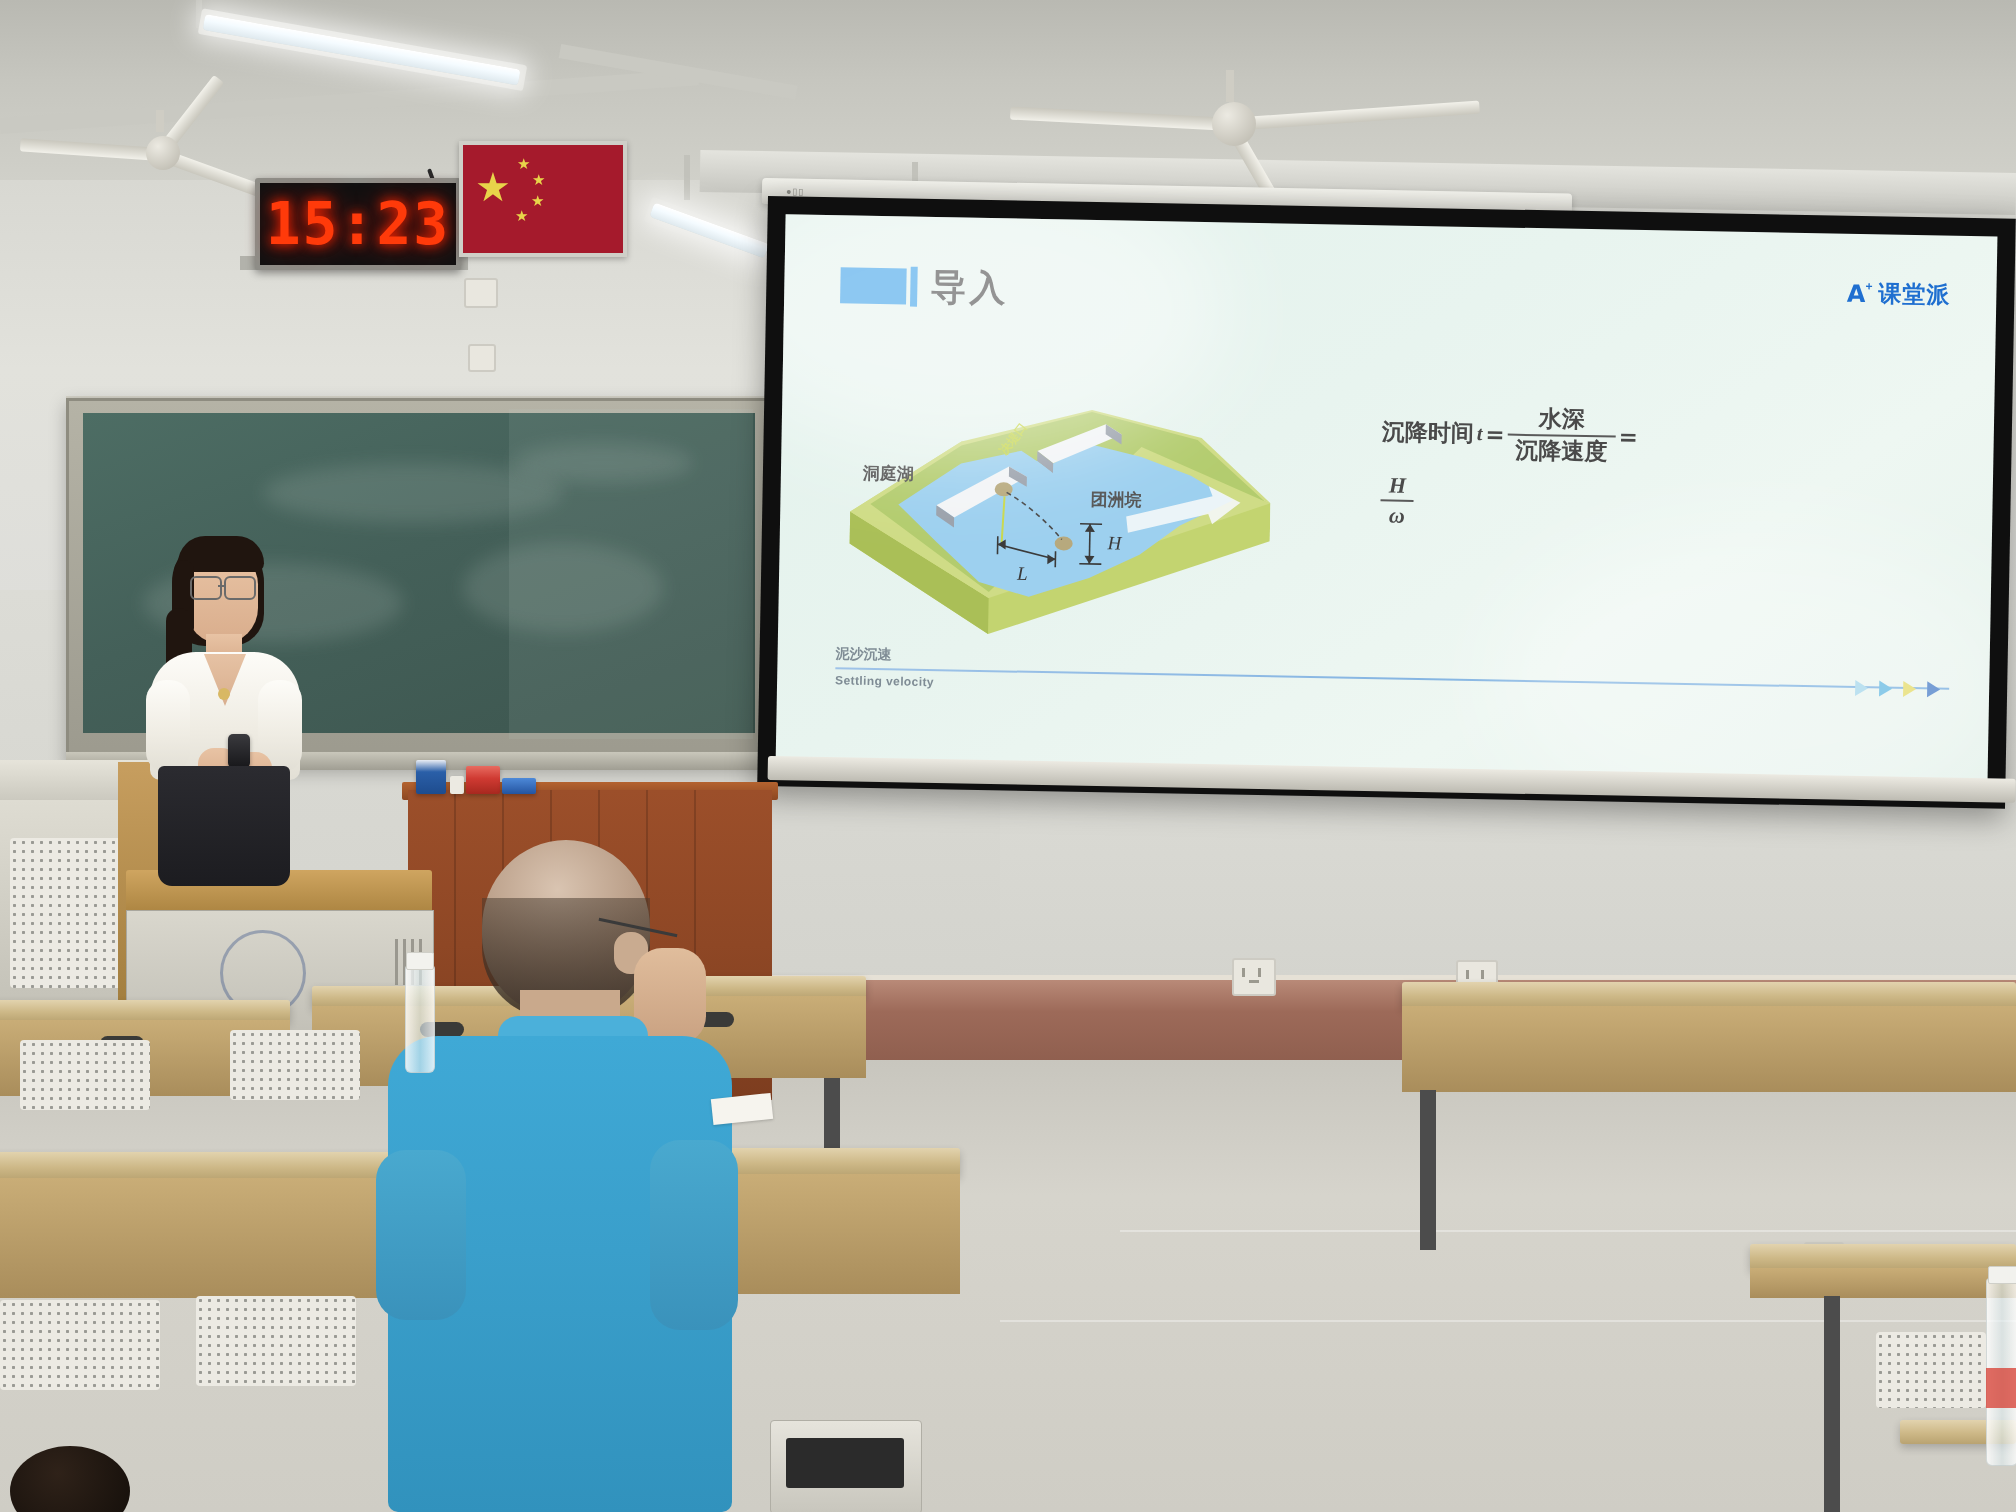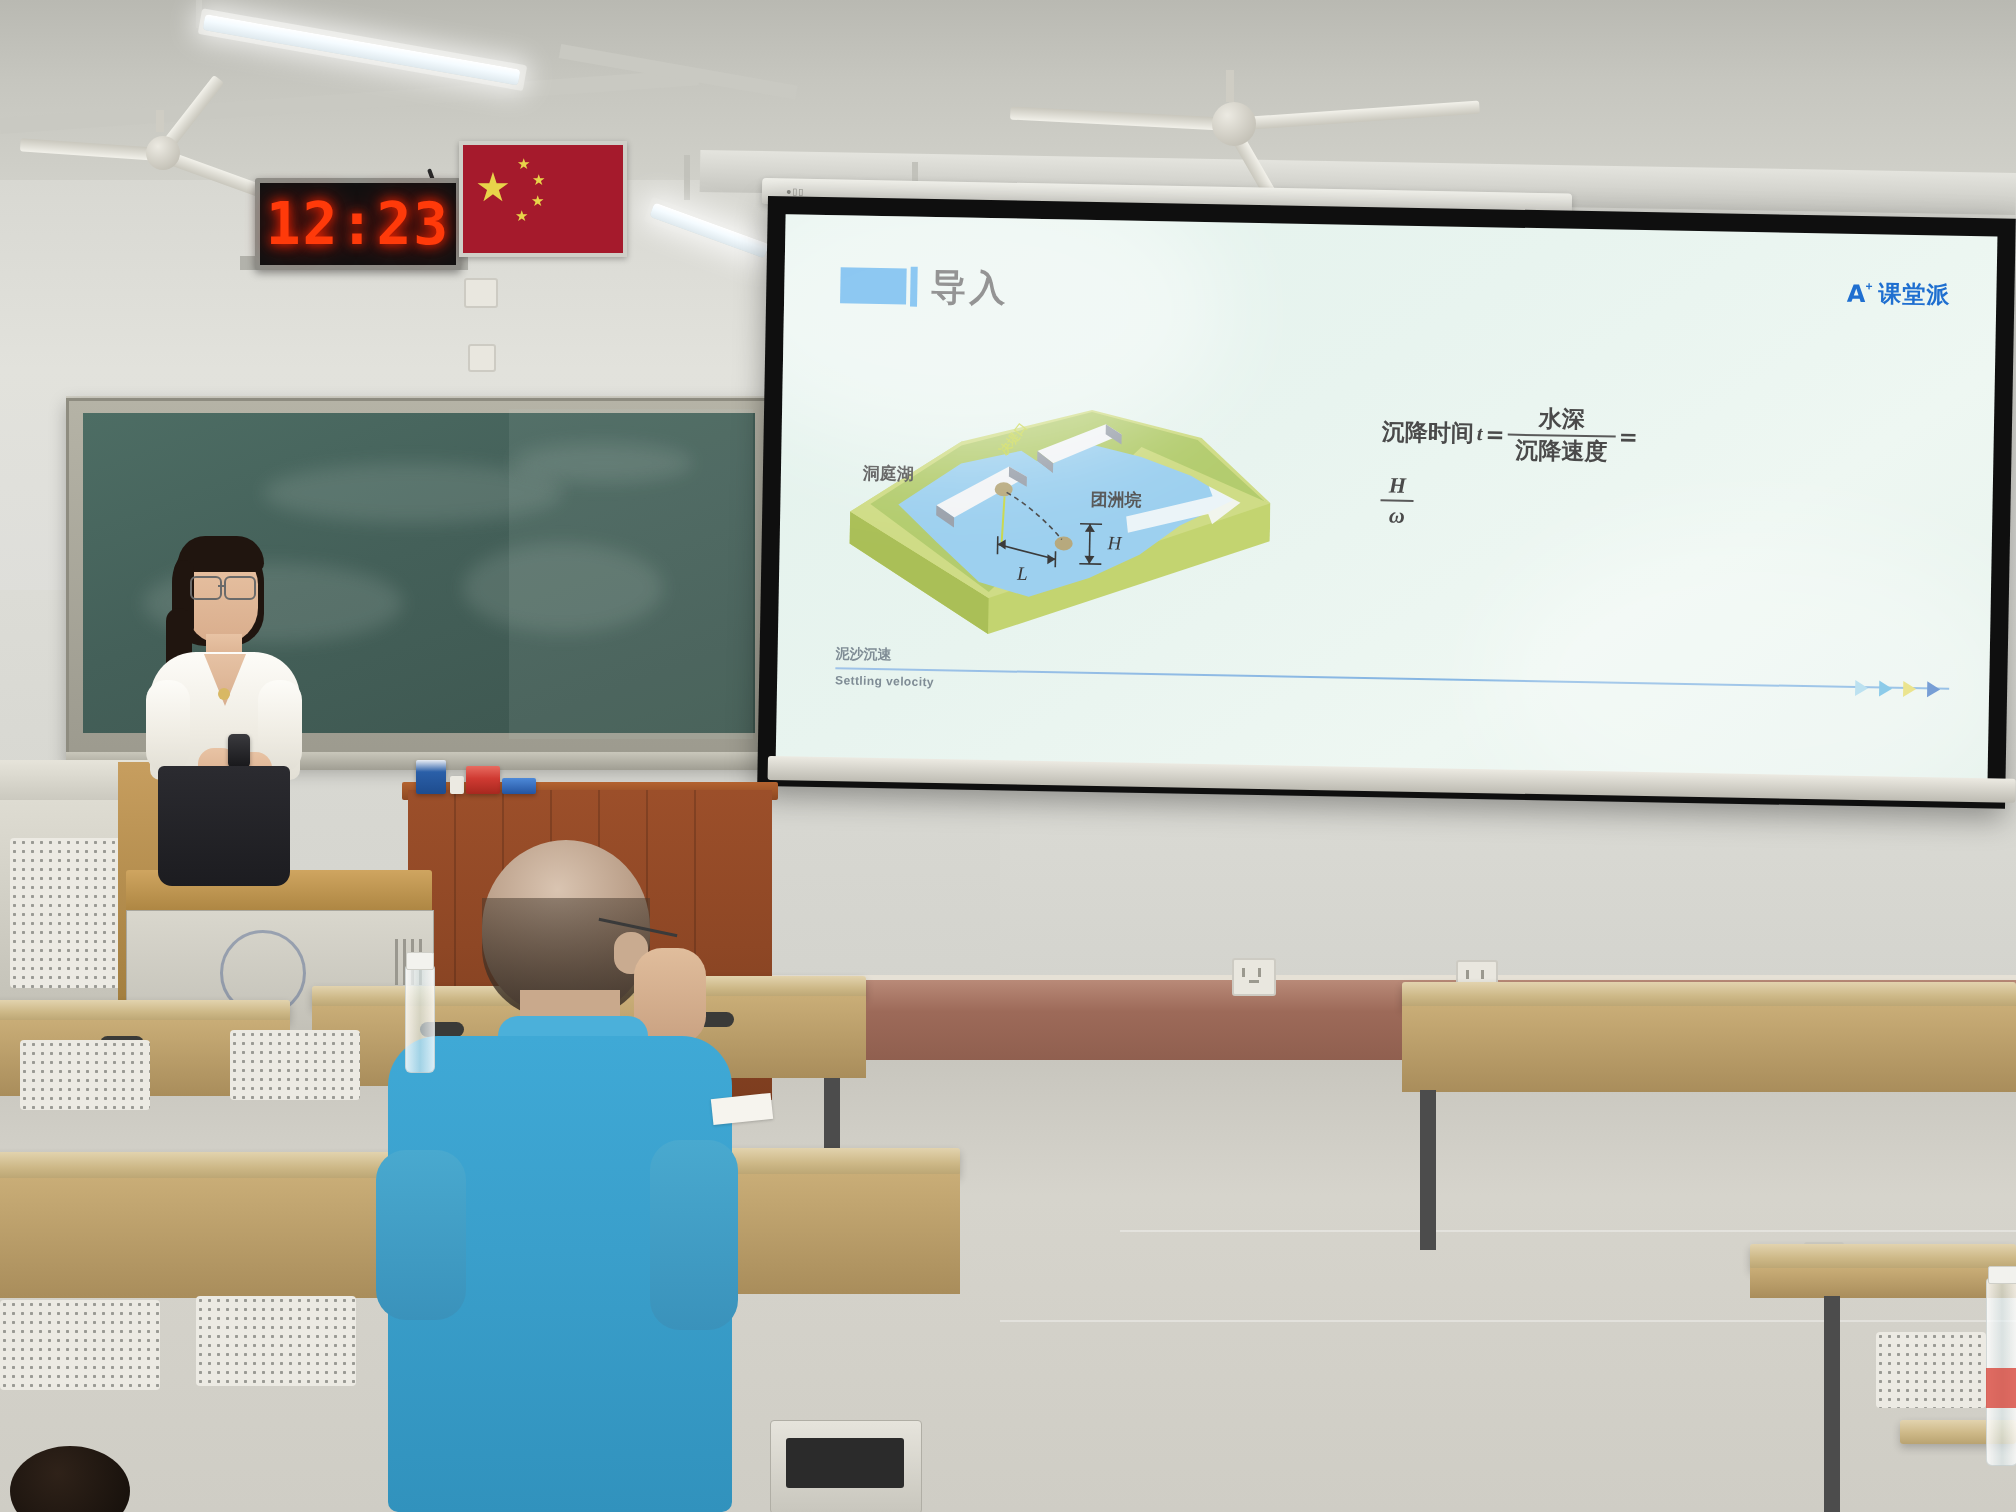--- a/index.html
+++ b/index.html
@@ -225,21 +225,21 @@
     <div class="fan-rod" style="left:-4px;top:-30px;height:32px;"></div>
     <div class="blade" style="left:0;top:18px;width:220px;transform:rotate(183deg);"></div>
     <div class="blade" style="left:0;top:18px;width:250px;transform:rotate(-4deg);"></div>
     <div class="blade" style="left:0;top:18px;width:140px;transform:rotate(60deg);"></div>
     <div class="fan-hub" style="left:-18px;top:2px;width:44px;height:44px;"></div>
   </div>
 
   <div class="clock-shelf"></div>
   <div class="cable" style="left:432px;top:168px;width:4px;height:30px;transform:rotate(-20deg);"></div>
   <div class="clock-body">
-    <span class="clock-digits">12:23</span>
+    <span class="clock-digits">15:23</span>
   </div>
 
   <div class="flag">
     <span class="star" style="left:12px;top:22px;font-size:40px;">★</span>
     <span class="star" style="left:54px;top:11px;font-size:15px;">★</span>
     <span class="star" style="left:69px;top:27px;font-size:15px;">★</span>
     <span class="star" style="left:68px;top:48px;font-size:15px;">★</span>
     <span class="star" style="left:52px;top:63px;font-size:15px;">★</span>
   </div>
 

